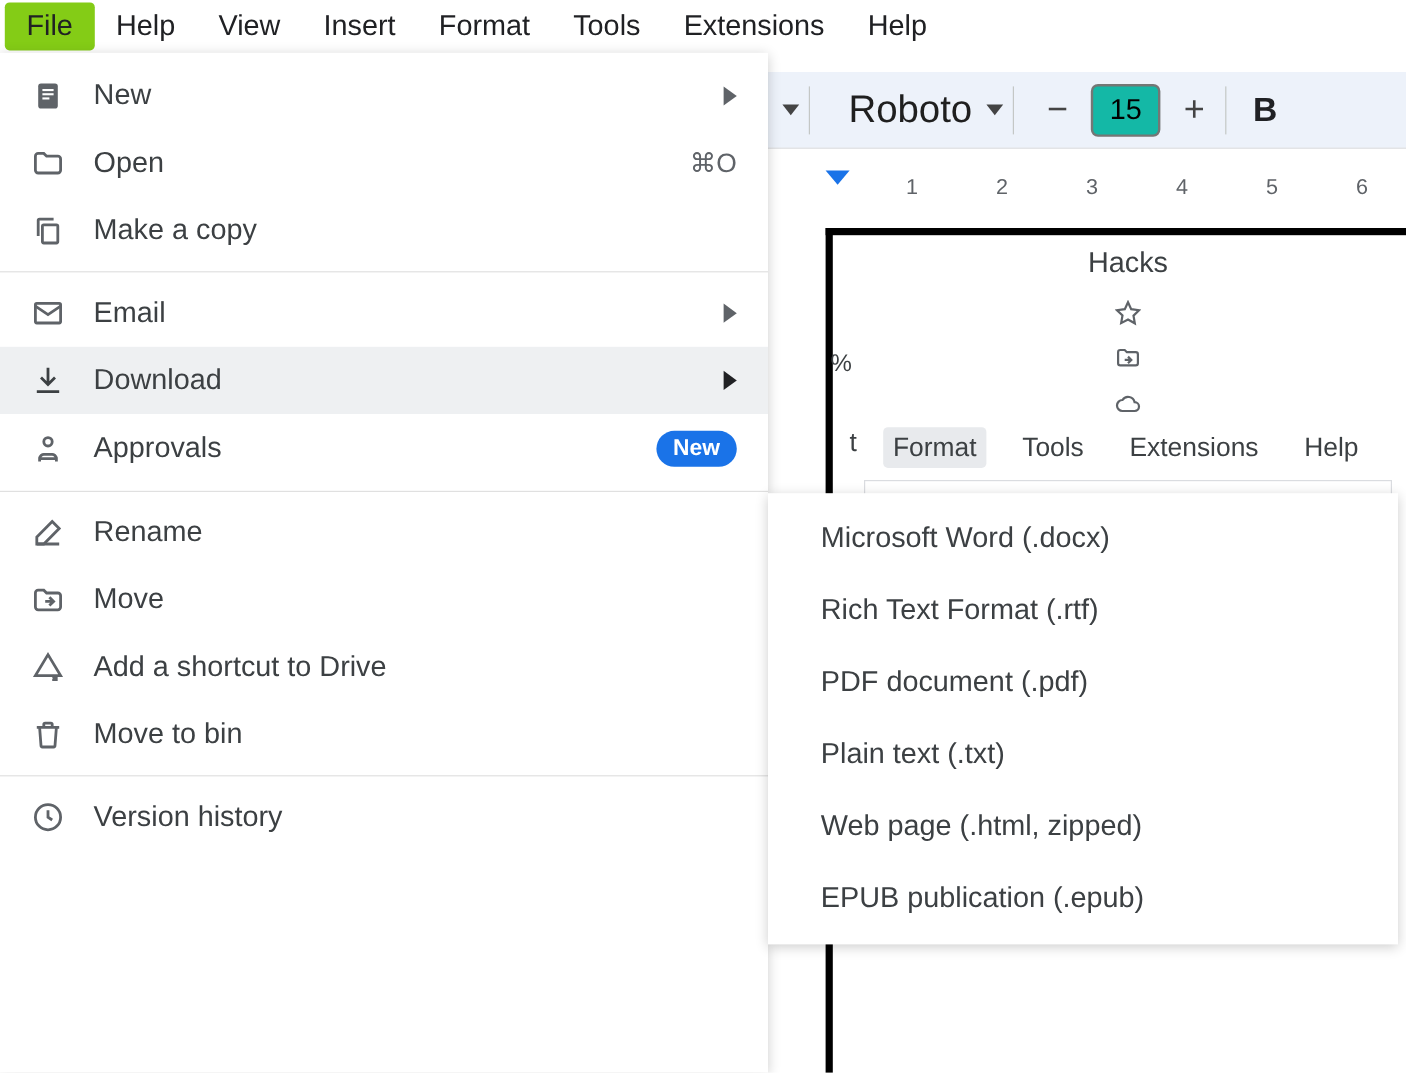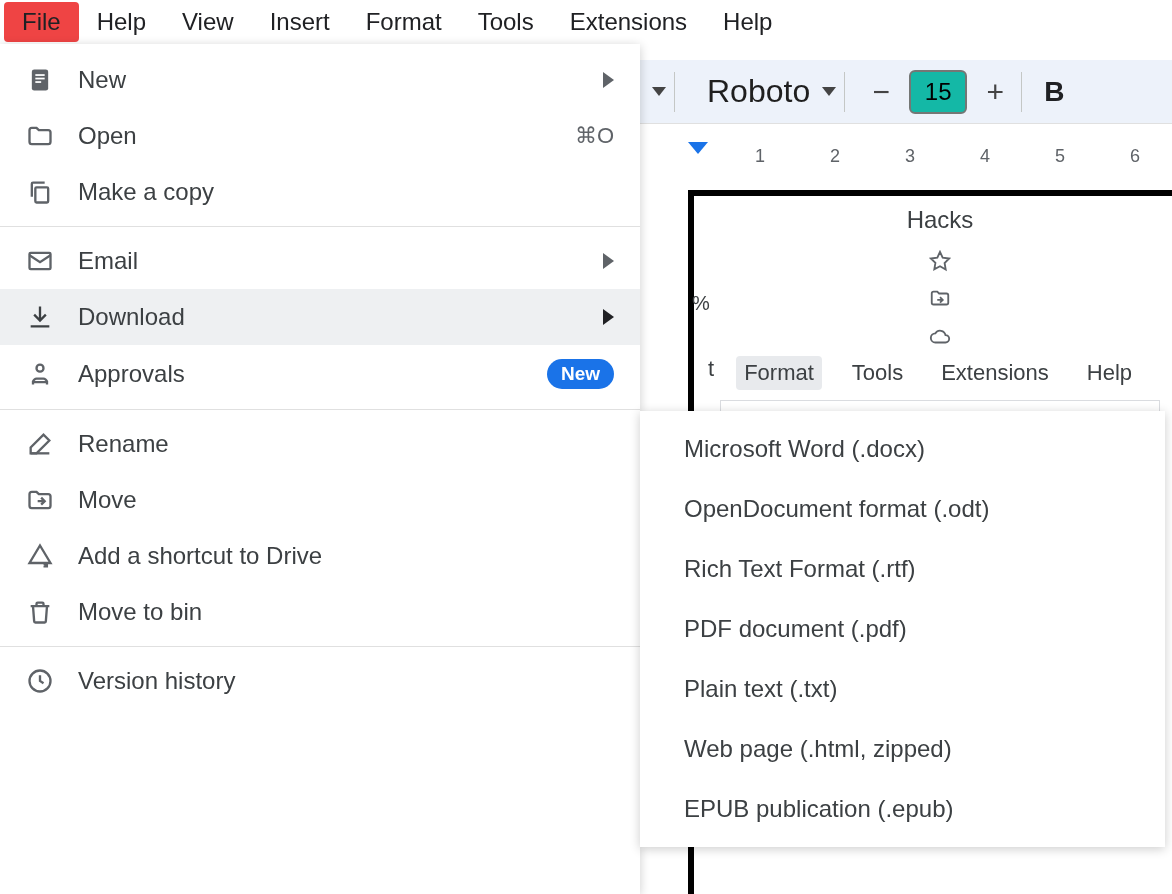--- a/index.html
+++ b/index.html
@@ -18,21 +18,21 @@
     height: 44px;
     padding: 0 4px;
     font-size: 24px;
     background: #fff;
   }
   .menubar-item {
     padding: 6px 18px;
     border-radius: 4px;
     cursor: default;
   }
-  .menubar-item.active { background: #ef4444; }
+  .menubar-item.active { background: #84cc16; }
 
   .toolbar {
     display: flex;
     align-items: center;
     height: 64px;
     padding: 0 8px;
     gap: 8px;
     background: #edf2fa;
     border-bottom: 1px solid #e0e0e0;
     position: absolute;
@@ -359,23 +359,20 @@
     </span>
     <span>Version history</span>
   </div>
 </div>
 
 <div class="dropdown download-menu">
   <div class="menu-row dl-row">
       <span>Microsoft Word (.docx)</span>
     </div>
   <div class="menu-row dl-row">
-      <span>OpenDocument format (.odt)</span>
-    </div>
-  <div class="menu-row dl-row">
       <span>Rich Text Format (.rtf)</span>
     </div>
   <div class="menu-row dl-row">
       <span>PDF document (.pdf)</span>
     </div>
   <div class="menu-row dl-row">
       <span>Plain text (.txt)</span>
     </div>
   <div class="menu-row dl-row">
       <span>Web page (.html, zipped)</span>

